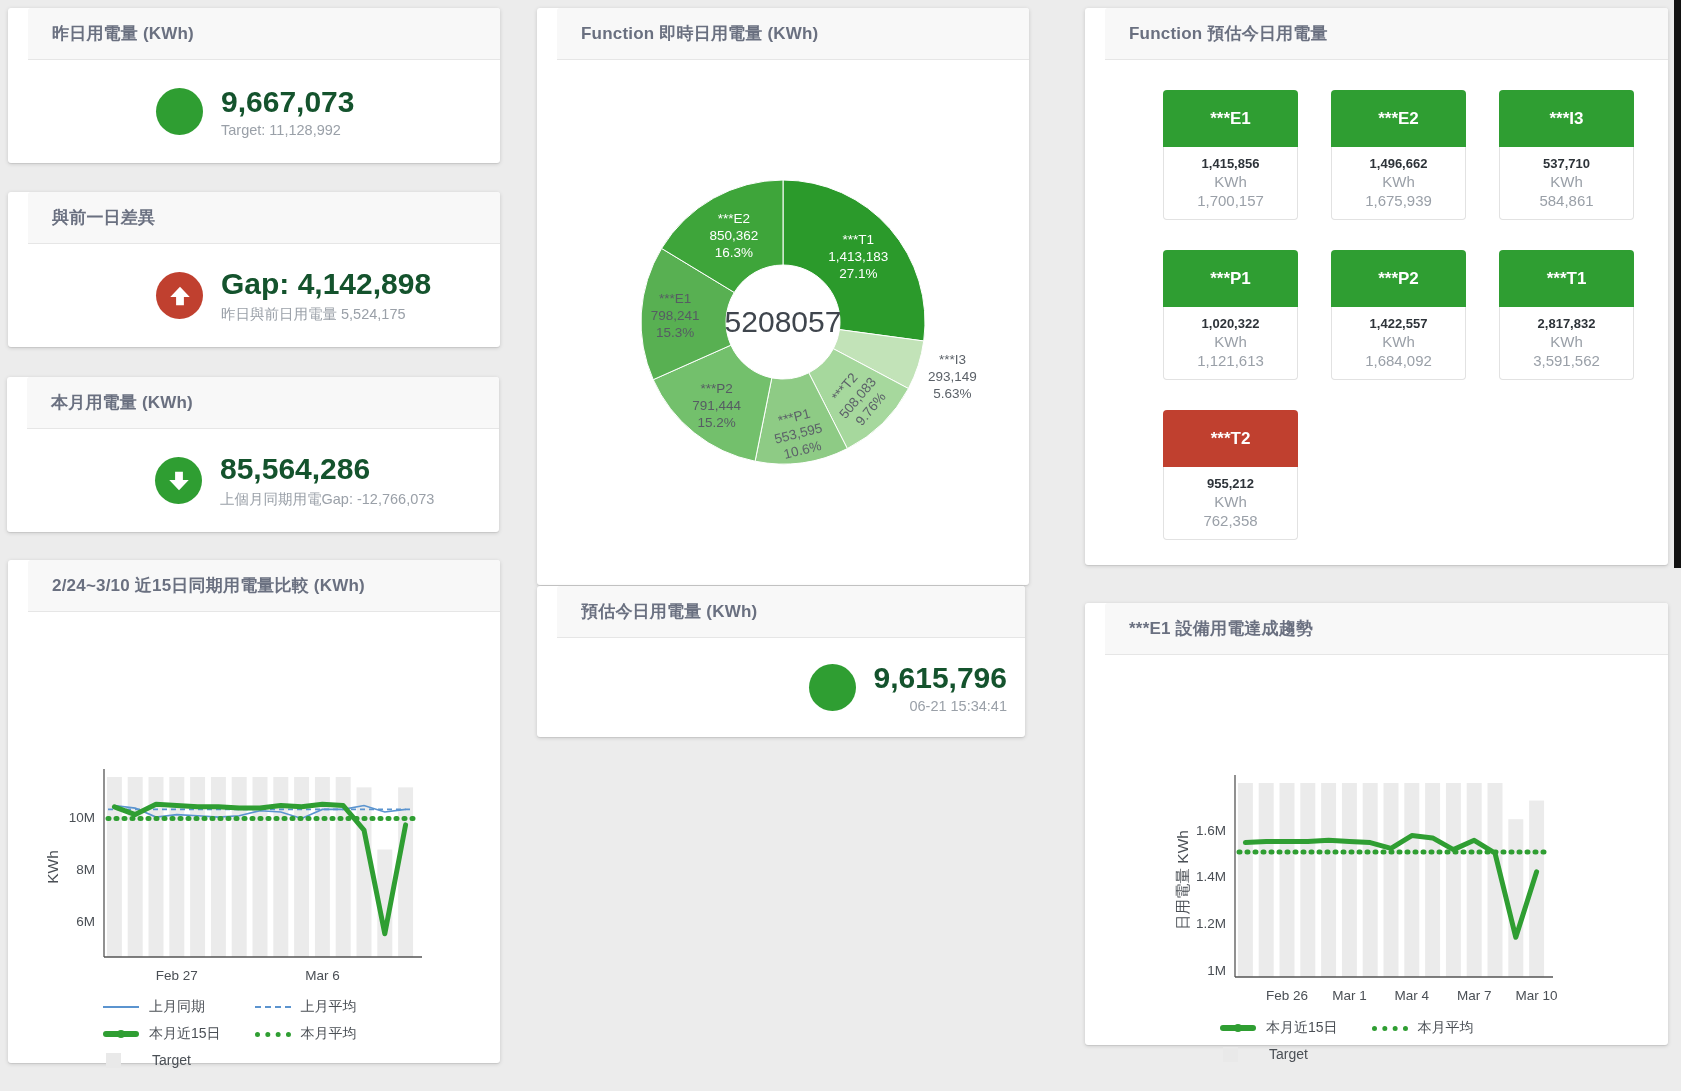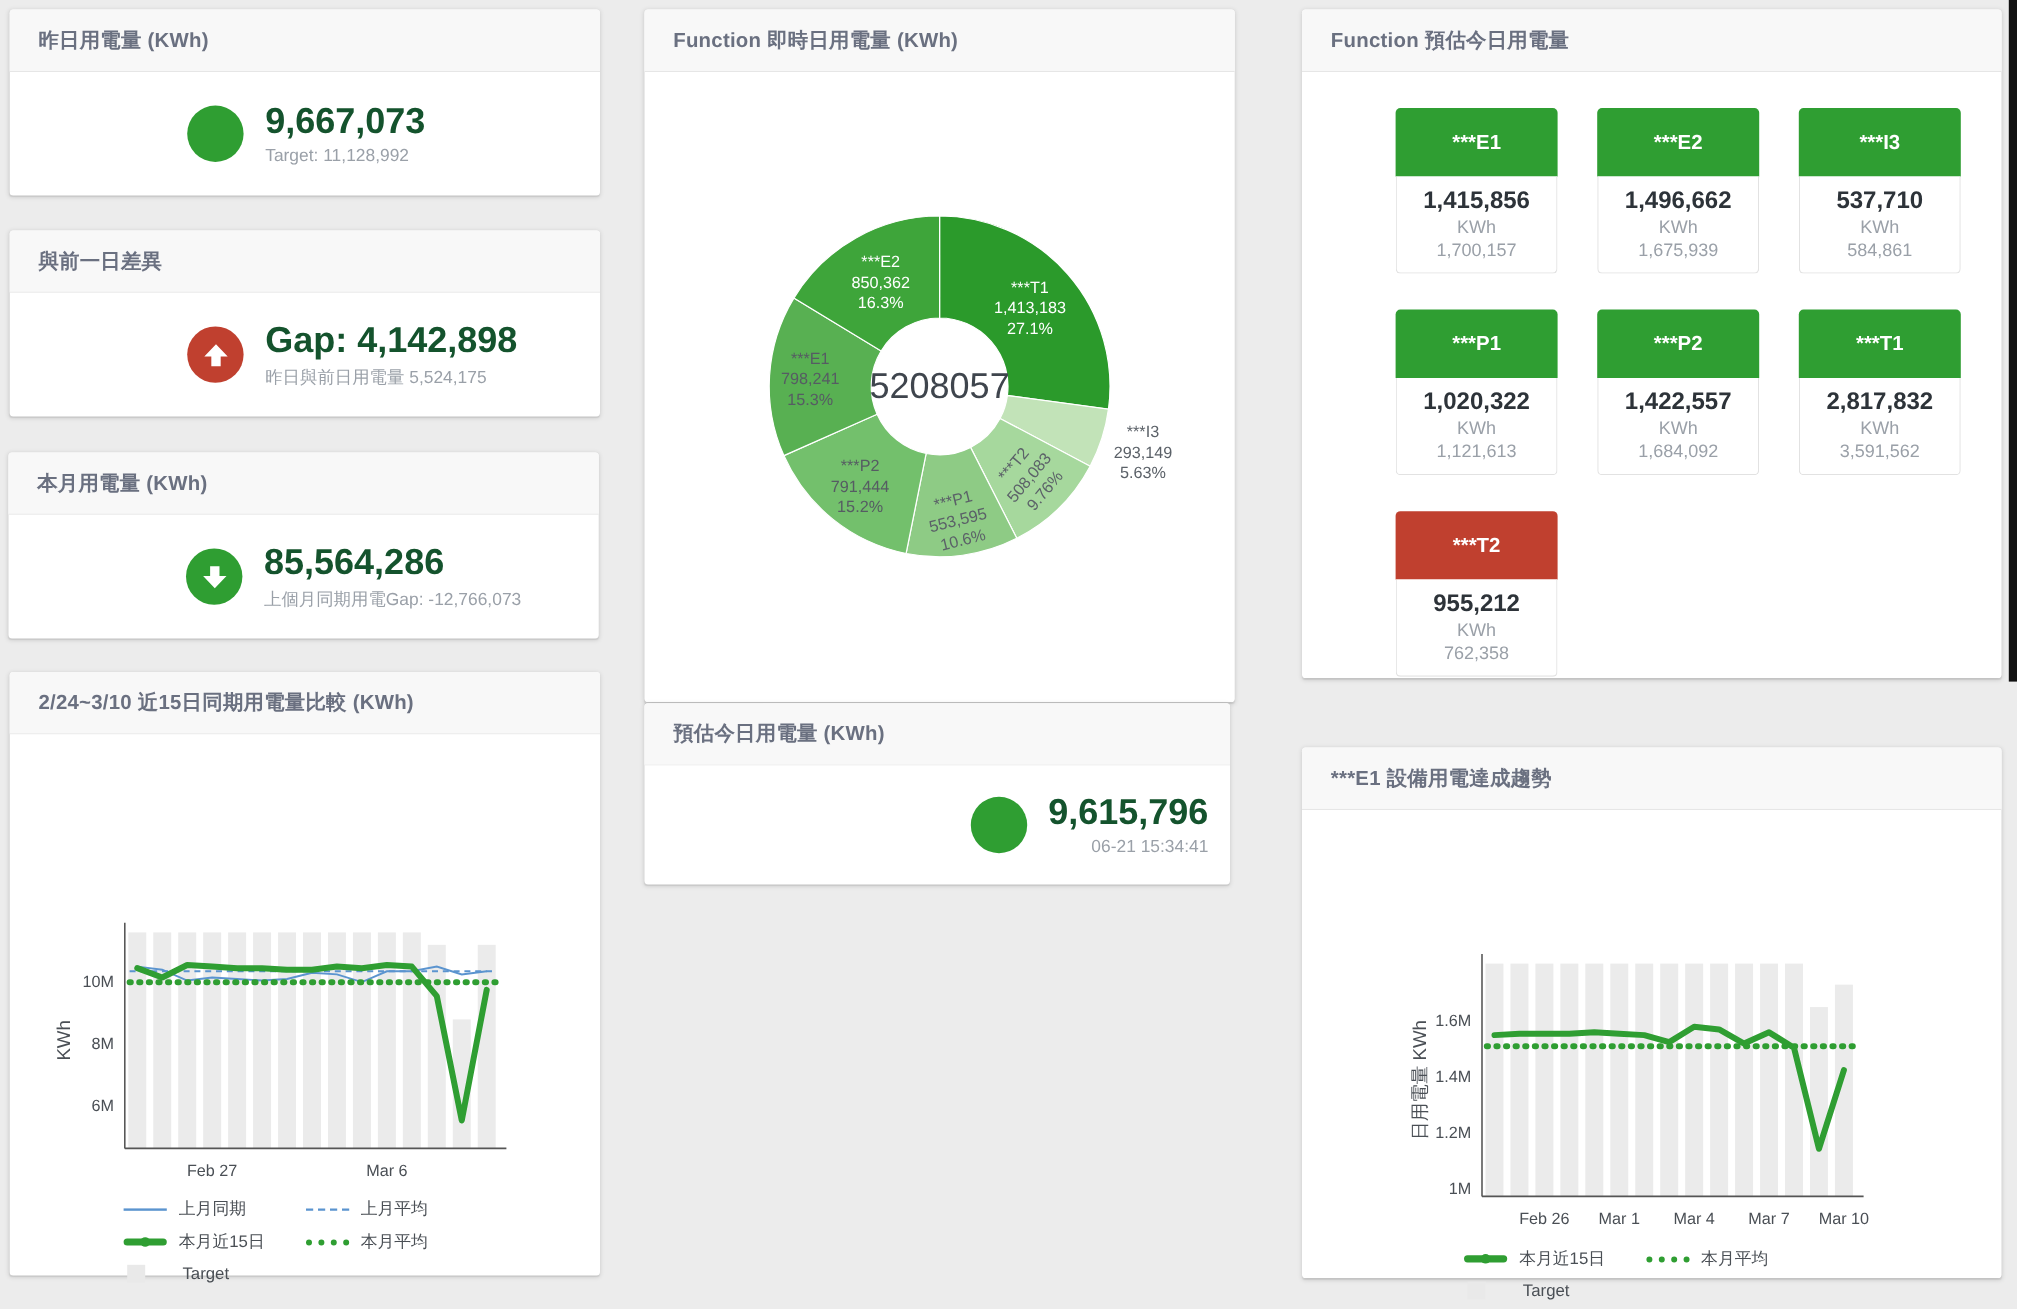--- a/index.html
+++ b/index.html
@@ -3,21 +3,21 @@
 <meta charset="utf-8">
 <style>
   * { margin:0; padding:0; box-sizing:border-box; }
   html,body { background:#e9e9e9; }
   body { font-family:"Liberation Sans","DejaVu Sans",sans-serif; }
   #screen { position:relative; width:1681px; height:1091px; background:#ececec; overflow:hidden; }
 
   .card { position:absolute; background:#fff; border-radius:3px;
           box-shadow:0 1px 4px rgba(0,0,0,.14), 0 1px 1px rgba(0,0,0,.08); }
   .card-header { height:52px; background:#f8f8f8; border-bottom:1px solid #e6e6e6;
-                 border-radius:3px 3px 0 0; display:flex; align-items:center; padding:0 24px; }
+                 border-radius:3px 3px 0 0; display:flex; align-items:center; padding:0 24px;margin-left:20px; }
   .card-title { font-size:17px; font-weight:bold; color:#6a7080; letter-spacing:.2px; }
 
   
   .stat-body { height:calc(100% - 52px); display:flex; align-items:center; padding-left:148px; }
   .stat-circle { width:47px; height:47px; border-radius:50%; flex:0 0 auto;
                  display:flex; align-items:center; justify-content:center; }
   .stat-circle svg { width:26px; height:26px; fill:#fff; }
   .stat-text { margin-left:18px; }
   .stat-value { font-size:30px; font-weight:bold; color:#14532d; line-height:1.15; }
   .stat-sub { font-size:14.5px; color:#9aa0a8; margin-top:3px; }
@@ -25,21 +25,21 @@
   .est-body { height:calc(100% - 52px); display:flex; align-items:center; justify-content:flex-end; padding-right:18px; }
 
   
   .tiles { display:grid; grid-template-columns:repeat(3,135px); column-gap:33px; row-gap:30px;
            padding:30px 0 0 78px; }
   .tile { width:135px; }
   .tile-head { height:57px; border-radius:4px 4px 0 0; display:flex; align-items:center; justify-content:center;
                color:#fff; font-size:17px; font-weight:bold; }
   .tile-body { border:1px solid #e2e2e2; border-top:none; border-radius:0 0 4px 4px; background:#fff;
                text-align:center; padding:9px 2px 10px 2px; }
-  .tile-value { font-size:20px; font-weight:bold; color:#2d3339; }
+  .tile-value { font-size:13px; font-weight:bold; color:#2d3339; }
   .tile-unit { font-size:15px; color:#9aa0a8; margin-top:2px; }
   .tile-target { font-size:15px; color:#9aa0a8; margin-top:2px; }
 
   
   .legend { display:grid; grid-template-columns:auto auto; justify-content:start;
             column-gap:34px; row-gap:9px; margin:10px 0 0 95px; }
   .legend.right { margin-left:135px; }
   .legend-item { display:flex; align-items:center; font-size:14px; color:#4a4f55; }
   .sw { display:inline-block; width:36px; margin-right:10px; }
   .sw-line-blue { border-top:2px solid #5b94cf; }
@@ -258,21 +258,21 @@
         <div class="tile-head" style="background: rgb(192, 64, 47);">***T2</div>
         <div class="tile-body">
           <div class="tile-value">955,212</div>
           <div class="tile-unit">KWh</div>
           <div class="tile-target">762,358</div>
         </div>
       </div>
     </div>
   </div>
 
-  <div class="card" style="left:1085px; top:623px; width:583px; height:442px;">
+  <div class="card" style="left:1085px; top:603px; width:583px; height:442px;">
     <div class="card-header">
       <span class="card-title">***E1 設備用電達成趨勢</span>
     </div>
     <div id="chart-right" class="chart-holder"><svg width="583" height="350" viewBox="0 0 583 350">
           <rect x="152.912" y="128" width="14.975999999999999" height="194" fill="#ebebeb"></rect>
           <rect x="173.71200000000002" y="128" width="14.975999999999999" height="194" fill="#ebebeb"></rect>
           <rect x="194.512" y="128" width="14.975999999999999" height="194" fill="#ebebeb"></rect>
           <rect x="215.312" y="128" width="14.975999999999999" height="194" fill="#ebebeb"></rect>
           <rect x="236.112" y="128" width="14.975999999999999" height="194" fill="#ebebeb"></rect>
           <rect x="256.912" y="128" width="14.975999999999999" height="194" fill="#ebebeb"></rect>

